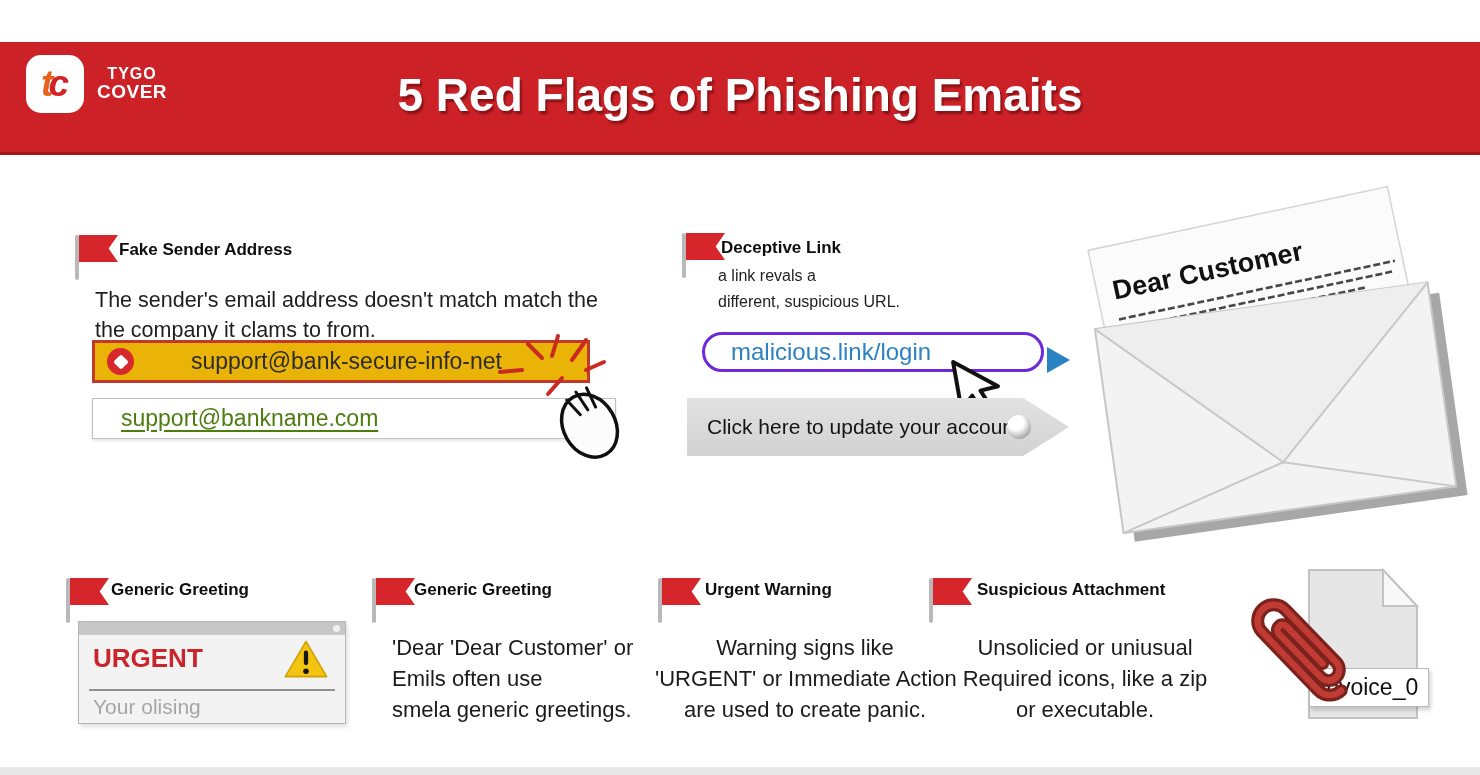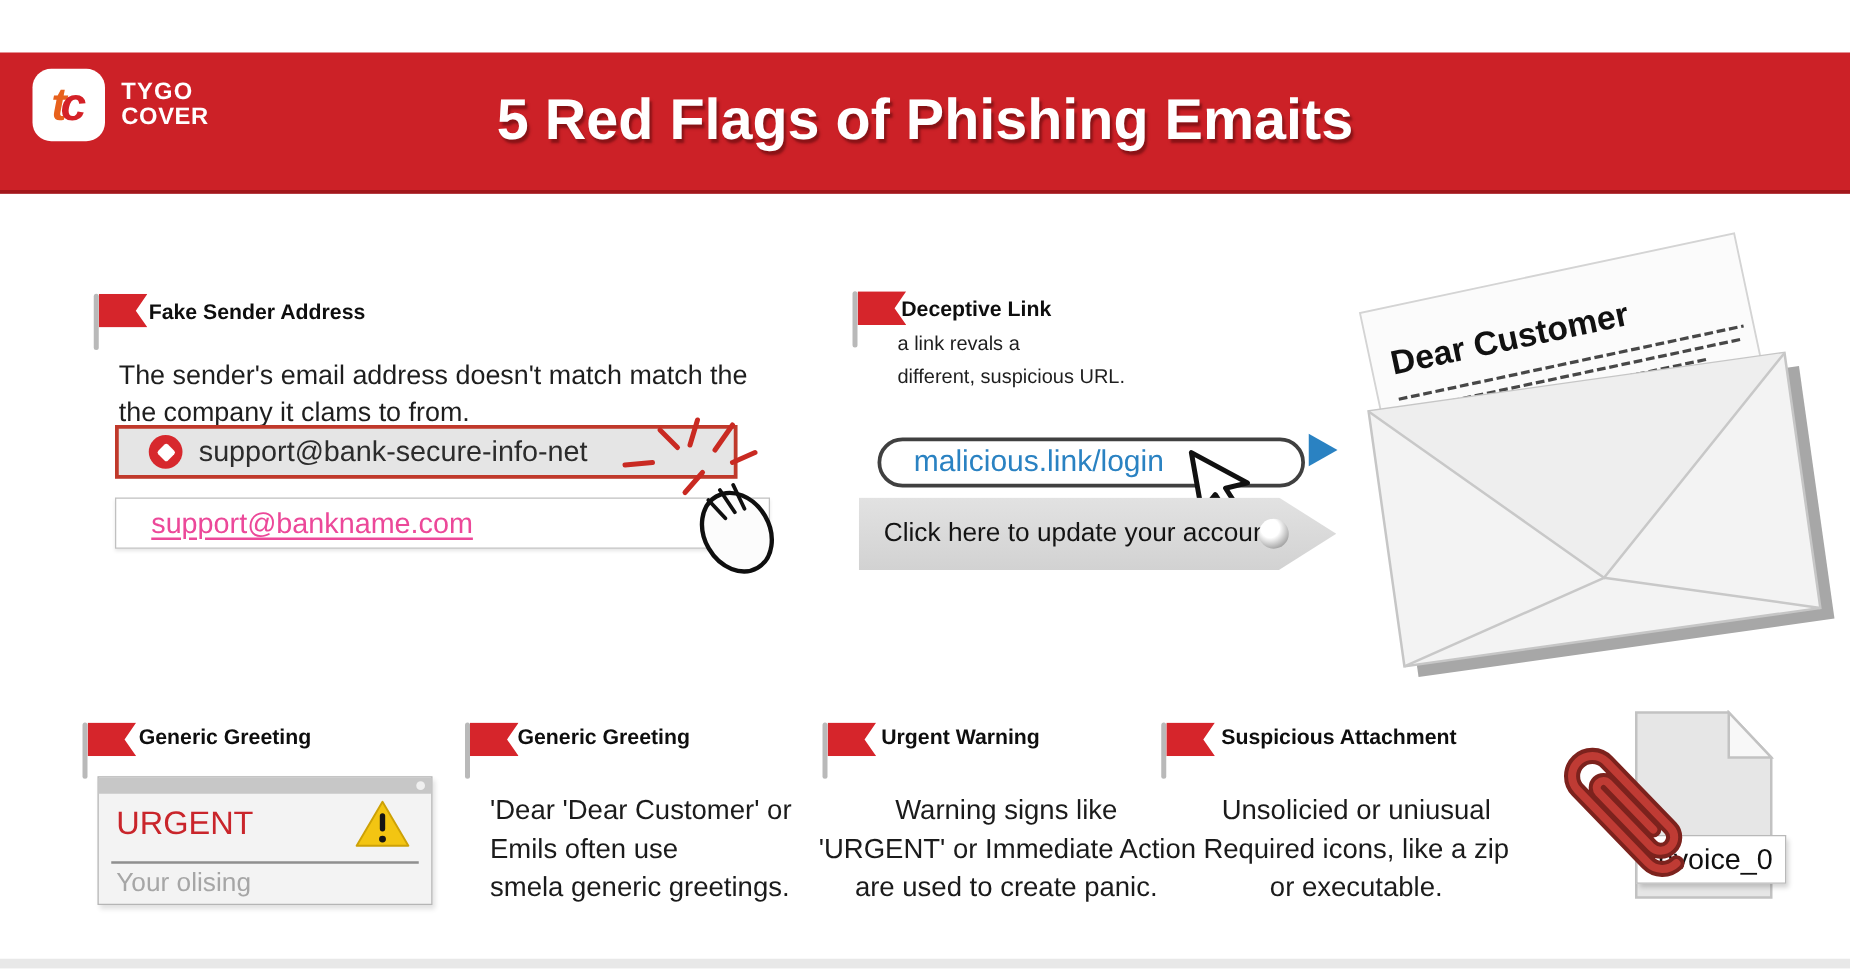--- a/index.html
+++ b/index.html
@@ -9,21 +9,21 @@
   }
   
   .banner { position:absolute; left:0; top:42px; width:100%; height:113px;
     background:#cc2127; box-shadow: inset 0 -3px 0 rgba(110,10,14,.45); }
   .logo { position:absolute; left:26px; top:13px; display:flex; align-items:center; gap:13px; }
   .logo-mark { width:58px; height:58px; background:#ffffff; border-radius:15px;
     display:flex; align-items:center; justify-content:center;
     font-weight:700; font-style:italic; font-size:37px; letter-spacing:-5px; padding-right:5px; box-sizing:border-box;}
   .logo-mark .t { color:#e8611c; } .logo-mark .c { color:#d42127; }
   .logo-name { color:#ffffff; font-weight:700; line-height:1.05; }
-  .logo-name .l1 { font-size:19px; letter-spacing:1px; }
+  .logo-name .l1 { font-size:16px; letter-spacing:1px;text-align:center; }
   .logo-name .l2 { font-size:19px; letter-spacing:.5px;text-align:center; }
   .banner-title { position:absolute; left:0; top:26px; width:100%; text-align:center;
     color:#ffffff; font-size:46px; font-weight:700;
     text-shadow:2px 3px 2px rgba(80,8,10,.55); }
   
   .flag { position:absolute; width:46px; height:48px; }
   .flag .pole { position:absolute; left:0; top:3px; width:4px; height:45px; background:#b9b9b9; border-radius:2px; }
   .flag .cloth { position:absolute; left:4px; top:3px; width:39px; height:27px; background:#d6252b;
     clip-path:polygon(0 0,100% 0,76% 50%,100% 100%,0 100%); }
   .flag-fs  { left:75px;  top:232px; }
@@ -36,57 +36,57 @@
   .h { position:absolute; font-weight:700; font-size:17px; color:#0e0e0e; white-space:nowrap; }
   .h-fs  { left:119px; top:240px; }
   .h-dl  { left:721px; top:238px; }
   .h-gg1 { left:111px; top:580px; }
   .h-gg2 { left:414px; top:580px; }
   .h-uw  { left:705px; top:580px; }
   .h-sa  { left:977px; top:580px; }
   
   .fs-body { position:absolute; left:95px; top:285px; font-size:21.5px; line-height:30px; color:#1e1e1e; white-space:nowrap;}
   .bad-box { position:absolute; left:92px; top:340px; width:498px; height:43px;
-    border:3px solid #c0392b; background:#e5e5e5; display:flex; align-items:center;
-    padding-left:24px; box-sizing:border-box; }
+    border:3px solid #c0392b; background:#eab308; display:flex; align-items:center;
+    padding-left:12px; box-sizing:border-box;gap:44px; }
   .alert-dot { width:27px; height:27px; border-radius:50%; background:#d7282d;
     position:relative; flex:0 0 auto; }
   .alert-dot .diamond { position:absolute; left:50%; top:50%; width:11px; height:11px;
     background:#ffffff; transform:translate(-50%,-50%) rotate(45deg); border-radius:2px; display:block;}
   .bad-email-text { margin-left:13px; font-size:23px; color:#2c2c2c; }
   .good-box { position:absolute; left:92px; top:398px; width:524px; height:41px;
     border:1px solid #c0c0c0; background:#ffffff; box-shadow:0 2px 3px rgba(0,0,0,.10);
     display:flex; align-items:center; padding-left:28px; box-sizing:border-box; }
-  .good-email-text { font-size:23px; color:#ec4899; text-decoration:underline; text-underline-offset:4px; }
+  .good-email-text { font-size:23px; color:#4d7c0f; text-decoration:underline; text-underline-offset:4px; }
   .sparkles { position:absolute; left:492px; top:326px; overflow:visible; }
   .mouse { position:absolute; left:545px; top:378px; overflow:visible; transform:rotate(-6deg); }
   
   .dl-body { position:absolute; left:718px; top:263px; font-size:16px; line-height:26px; color:#1e1e1e; white-space:nowrap; }
-  .pill { position:absolute; left:702px; top:350px; width:342px; height:40px;
-    border:3px solid #404040; border-radius:24px; background:#ffffff;
+  .pill { position:absolute; left:702px; top:332px; width:342px; height:40px;
+    border:3px solid #6d28d9; border-radius:24px; background:#ffffff;
     display:flex; align-items:center; padding-left:26px; box-sizing:border-box; cursor:pointer;}
   .pill-text { font-size:24px; color:#2a82c2; }
   .play { position:absolute; left:1047px; top:347px; width:0; height:0;
     border-left:23px solid #2a82c2; border-top:13px solid transparent; border-bottom:13px solid transparent; }
   .cursor-arrow { position:absolute; left:952px; top:356px; overflow:visible; transform:rotate(-10deg); }
   .tag { position:absolute; left:687px; top:398px; width:382px; height:58px;
     background:linear-gradient(#e2e2e2,#d2d2d2);
     clip-path:polygon(0 0,88% 0,100% 50%,88% 100%,0 100%); cursor:pointer; }
   .tag-text { position:absolute; left:20px; top:50%; transform:translateY(-50%);
     font-size:21px; color:#141414; white-space:nowrap; }
   .tag-hole { position:absolute; left:320px; top:17px; width:24px; height:24px; border-radius:50%;
     background:radial-gradient(circle at 38% 32%, #ffffff 0 34%, #a8a8a8 74%); }
   
   .envelope { position:absolute; left:1078px; top:203px; transform:rotate(-8deg); overflow:visible; }
   
   .win { position:absolute; left:78px; top:621px; width:266px; height:101px;
     background:#f3f3f3; border:1px solid #b5b5b5; box-shadow:2px 3px 4px rgba(0,0,0,.12); }
   .win-bar { height:13px; background:#c7c7c7; position:relative; }
   .win-dot { position:absolute; right:5px; top:3px; width:7px; height:7px; border-radius:50%; background:#efefef; }
-  .win-title { position:absolute; left:14px; top:21px; color:#c9252b; font-weight:400; font-size:26px; }
+  .win-title { position:absolute; left:14px; top:21px; color:#c9252b; font-weight:700; font-size:26px; }
   .win-tri { position:absolute; right:16px; top:17px; }
   .win-line { position:absolute; left:10px; right:10px; top:67px; border-top:2px solid #8f8f8f; }
   .win-sub { position:absolute; left:14px; top:73px; color:#a6a6a6; font-size:21px; }
   .col-lines { position:absolute; font-size:22px; line-height:31px; color:#1b1b1b; }
   .col-lines div { white-space:nowrap; }
   .gg2-lines { left:392px; top:632px; text-align:left; }
   .uw-lines  { left:655px; top:632px; width:300px; text-align:center; }
   .sa-lines  { left:930px; top:632px; width:310px; text-align:center; }
   .file-icon { position:absolute; left:1307px; top:568px; }
   .file-label { position:absolute; left:1309px; top:668px; width:118px; height:37px;

